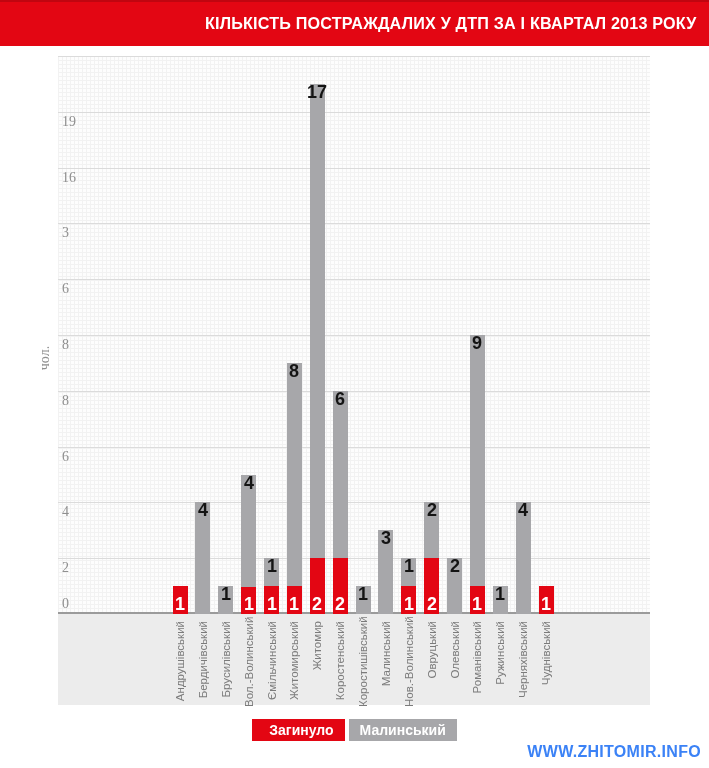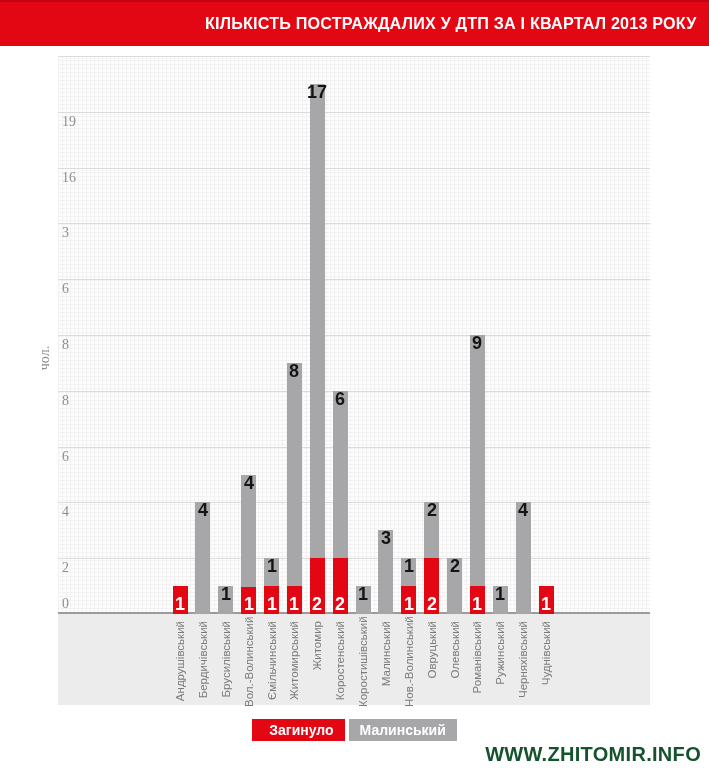--- a/index.html
+++ b/index.html
@@ -35,21 +35,21 @@
   .cat-label { position:absolute; width:86px; height:14px; line-height:14px;
                transform:rotate(-90deg); transform-origin:100% 0;
                text-align:right; font-size:11.5px; color:#7b7b7b; white-space:nowrap; }
 
   .legend { position:absolute; left:0; top:719px; width:709px;
             display:flex; justify-content:center; gap:4px; }
   .legend-item { color:#ffffff; font-weight:bold; font-size:14px;
                  padding:3px 11px; line-height:16px; }
 
   .watermark { position:absolute; right:8px; top:743px; font-weight:bold;
-               font-size:20px; letter-spacing:0.3px; color:#14532d; }
+               font-size:16px; letter-spacing:0.3px; color:#3b82f6; }
 </style>
 </head>
 <body>
 
 <div class="figure">
 
   <div class="header">
     <div class="header-title">КІЛЬКІСТЬ ПОСТРАЖДАЛИХ У ДТП ЗА І КВАРТАЛ 2013 РОКУ</div>
   </div>
 

